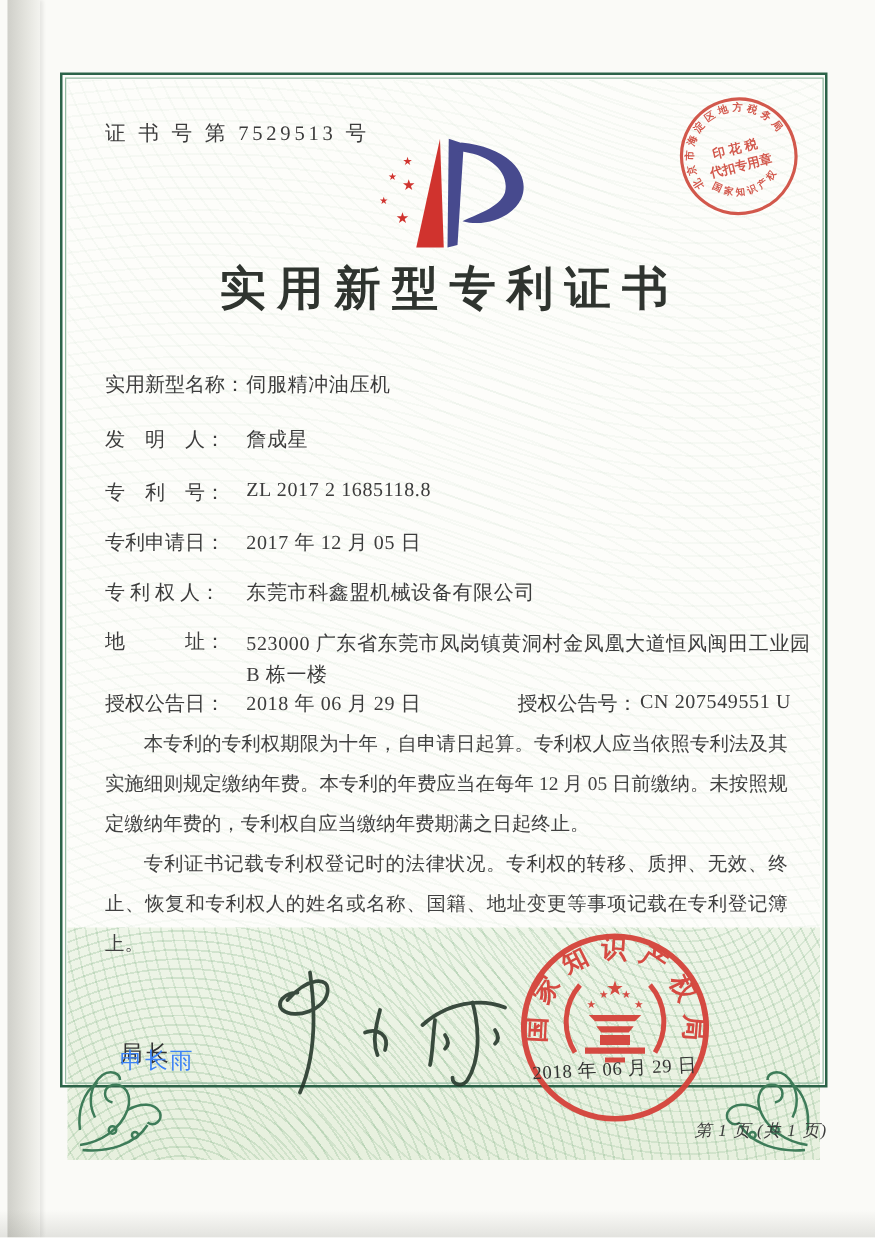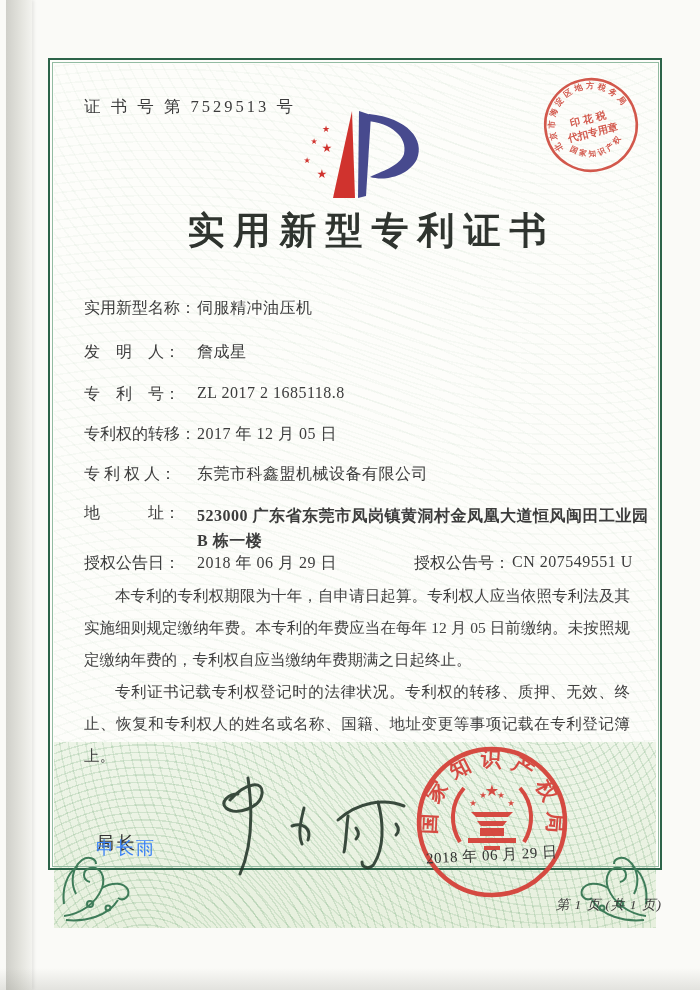--- a/index.html
+++ b/index.html
@@ -34,29 +34,29 @@
     position:absolute;left:6px;right:6px;top:684px;height:186px;
     background:
       repeating-radial-gradient(circle at 15% 135%, rgba(96,158,104,0.20) 0 1.4px, transparent 1.4px 7.5px),
       repeating-radial-gradient(circle at 82% -40%, rgba(96,158,104,0.16) 0 1.4px, transparent 1.4px 8.5px),
       linear-gradient(#eef5e8,#e7f0de);
   }
   .cert-no{position:absolute;left:36px;top:38px;font-size:16.5px;letter-spacing:3px;color:#3c3c3c;}
   .logo{position:absolute;left:222px;top:50px;width:160px;height:98px;}
   .tax-stamp{position:absolute;left:482px;top:6px;width:122px;height:122px;opacity:.92;}
   .title{
-    position:absolute;left:12px;top:148px;width:100%;text-align:center;
+    position:absolute;left:0;top:148px;width:100%;text-align:center;
     font-size:37px;font-weight:bold;letter-spacing:9px;padding-left:9px;box-sizing:border-box;
     color:#2f342f;
   }
   .row{position:absolute;left:36px;font-size:16px;color:#3c3c3c;white-space:nowrap;}
   .row .lab{display:inline-block;min-width:113px;vertical-align:top;}
   .row .val{letter-spacing:.5px;}
   .row.addr{white-space:normal;}
-  .row.addr .val{display:inline-block;width:458px;white-space:normal;line-height:25px;letter-spacing:.5px;font-weight:bold;}
+  .row.addr .val{display:inline-block;width:458px;white-space:normal;line-height:25px;letter-spacing:.5px;}
   .row .pair2{position:absolute;left:330px;top:0;white-space:nowrap;}
   .bodytext{
     position:absolute;left:36px;top:522px;width:546px;
     font-size:15.5px;line-height:32px;text-align:justify;color:#414141;
   }
   .bodytext p{margin:0;text-indent:2em;}
   .sig-title{position:absolute;left:48px;top:773px;font-size:18px;letter-spacing:3px;color:#333;z-index:6;}
   .sig-name{position:absolute;left:48px;top:778px;font-size:18px;letter-spacing:2px;color:#3b82f6;z-index:6;}
   .signature{position:absolute;left:140px;top:712px;width:260px;height:118px;z-index:7;}
   .seal{position:absolute;left:354px;top:674px;width:180px;height:180px;z-index:7;opacity:.95;}
@@ -118,21 +118,21 @@
   <div class="row" style="top:240px">
     <span class="lab">实用新型名称：</span><span class="val">伺服精冲油压机</span>
   </div>
   <div class="row" style="top:284px">
     <span class="lab">发　明　人：</span><span class="val">詹成星</span>
   </div>
   <div class="row" style="top:326px">
     <span class="lab">专　利　号：</span><span class="val">ZL 2017 2 1685118.8</span>
   </div>
   <div class="row" style="top:366px">
-    <span class="lab">专利权的转移：</span><span class="val">2017 年 12 月 05 日</span>
+    <span class="lab">专利申请日：</span><span class="val">2017 年 12 月 05 日</span>
   </div>
   <div class="row" style="top:406px">
     <span class="lab">专 利 权 人：</span><span class="val">东莞市科鑫盟机械设备有限公司</span>
   </div>
   <div class="row addr" style="top:445px">
     <span class="lab">地　　　址：</span><span class="val">523000 广东省东莞市凤岗镇黄洞村金凤凰大道恒风闽田工业园 B 栋一楼</span>
   </div>
   <div class="row" style="top:495px">
     <span class="lab">授权公告日：</span><span class="val">2018 年 06 月 29 日</span>
     <span class="pair2">

